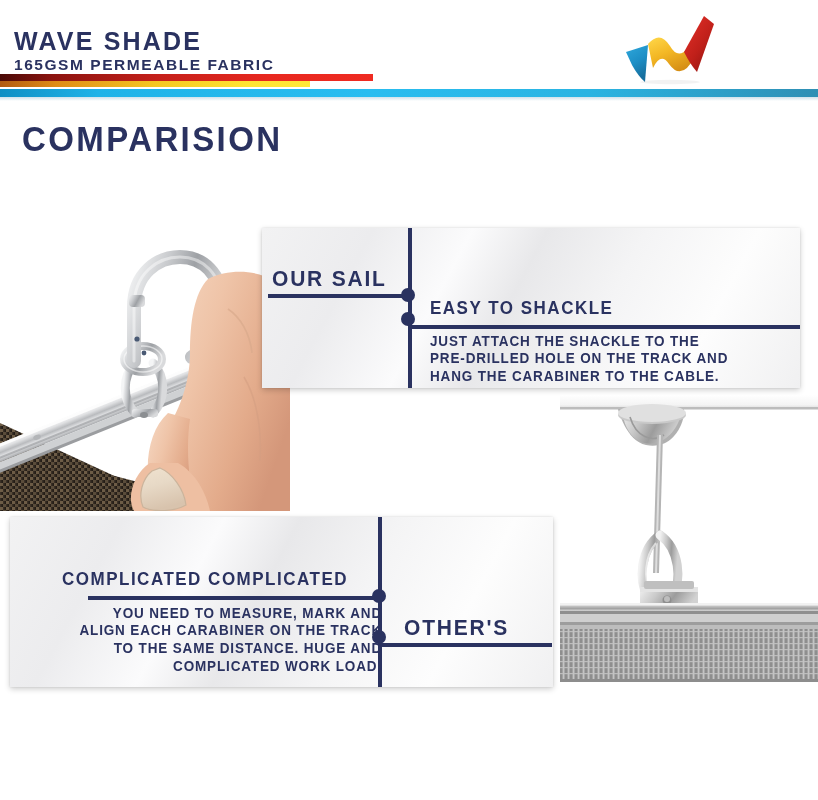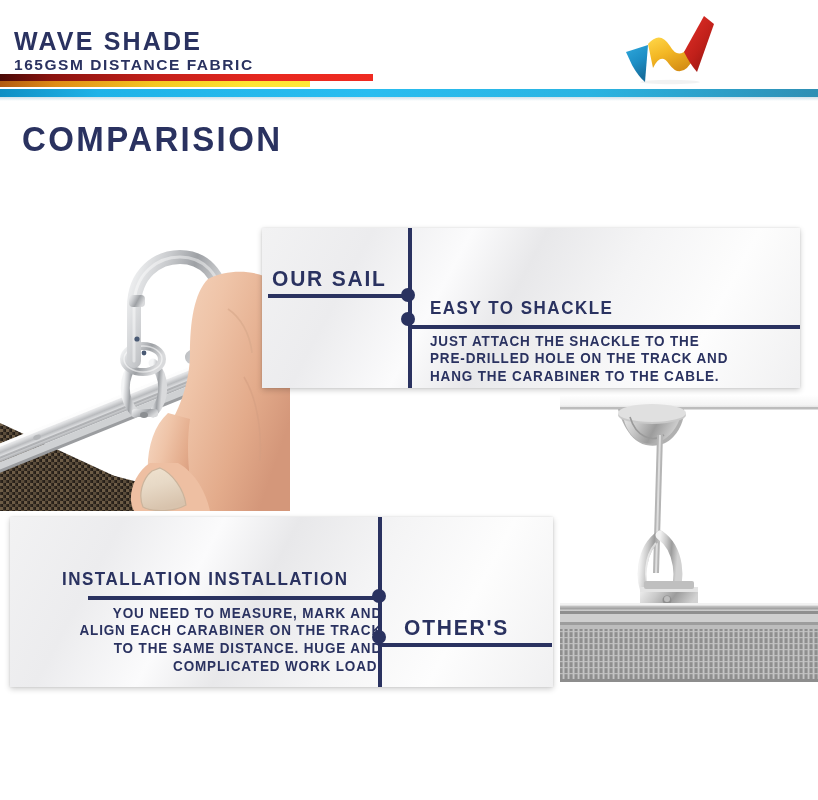--- a/index.html
+++ b/index.html
@@ -226,21 +226,21 @@
 </style>
 </head>
 <body>
 
 <div id="page">
 
   <div id="header">
 
     <div class="brand-title">WAVE SHADE</div>
 
-    <div class="brand-sub">165GSM DISTANCE FABRIC</div>
+    <div class="brand-sub">165GSM PERMEABLE FABRIC</div>
 
     <div class="stripe-red"></div>
     <div class="stripe-yellow"></div>
     <div class="stripe-cyan"></div>
 
     <svg id="logo" viewBox="0 0 104 74">
       <defs>
         <linearGradient id="gBlue" x1="0" y1="0" x2="0.4" y2="1">
           <stop offset="0%" stop-color="#2fa8dc"></stop>
           <stop offset="55%" stop-color="#1d8fc6"></stop>
@@ -384,21 +384,21 @@
 PRE-DRILLED HOLE ON THE TRACK AND
 HANG THE CARABINER TO THE CABLE.</div>
   </div>
 
   <div class="card" id="card-others">
 
     <div class="vrule"></div>
     <div class="vdot" id="others-dot-1"></div>
     <div class="vdot" id="others-dot-2"></div>
 
-    <div class="head-label" id="others-head-label">INSTALLATION INSTALLATION</div>
+    <div class="head-label" id="others-head-label">COMPLICATED COMPLICATED</div>
     <div class="head-underline" id="others-head-underline"></div>
 
     <div class="body-text right" id="others-body">YOU NEED TO MEASURE, MARK AND
 ALIGN EACH CARABINER ON THE TRACK
 TO THE SAME DISTANCE. HUGE AND
 COMPLICATED WORK LOAD.</div>
 
     <div class="side-label" id="others-side-label">OTHER'S</div>
     <div class="side-underline" id="others-side-underline"></div>
   </div>

